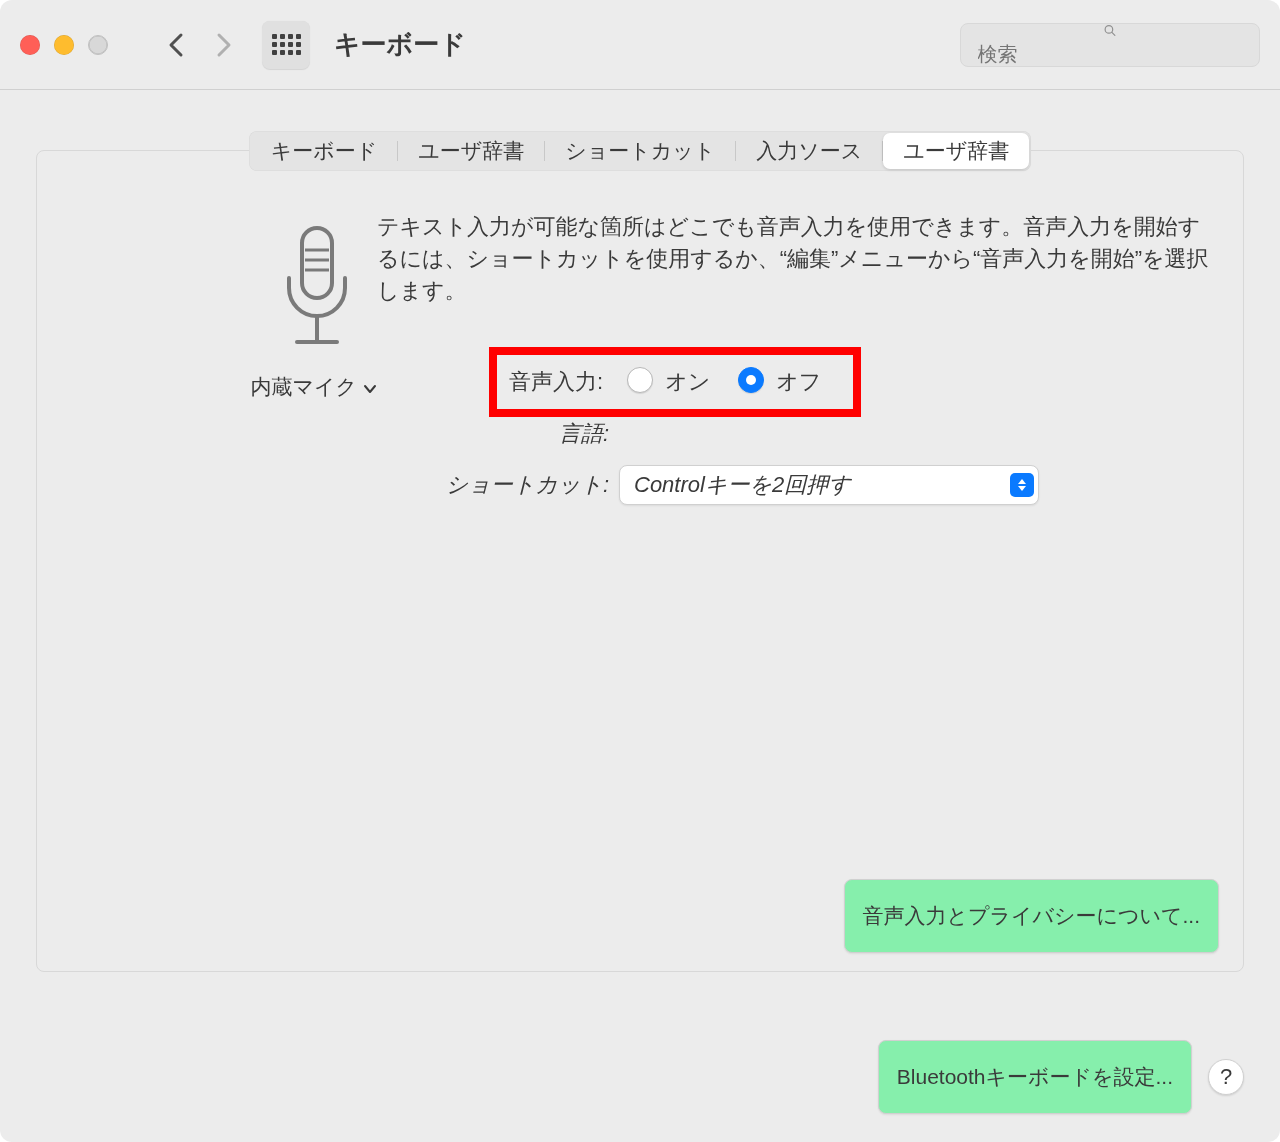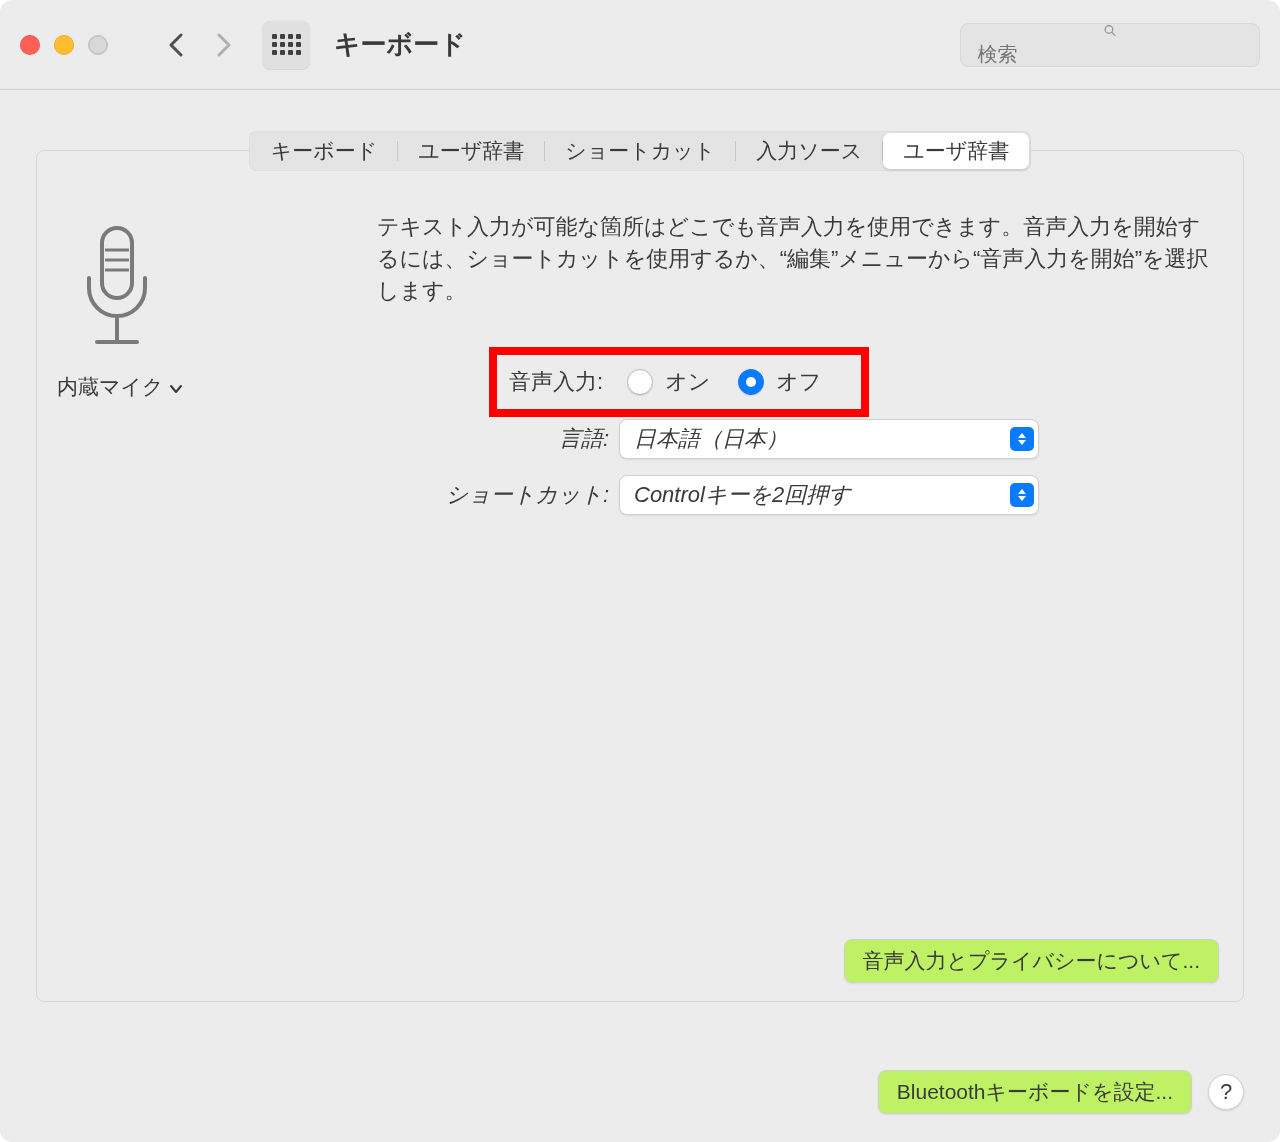--- a/index.html
+++ b/index.html
@@ -153,21 +153,21 @@
   }
   
   .panel-body {
     display: flex;
     padding: 20px 30px 20px 20px;
   }
   .mic-col {
     width: 320px;
     display: flex;
     flex-direction: column;
-    align-items: flex-start;
+    align-items: flex-end;
     padding-top: 6px;
   }
   .mic-icon-wrap {
     width: 120px; height: 150px;
     display: flex; align-items: center; justify-content: center;
   }
   .mic-label-row {
     display: flex;
     align-items: center;
     gap: 6px;
@@ -192,23 +192,23 @@
   }
   .form-label {
     width: 242px;
     text-align: right;
     font-size: 22px;
     color: #3a3a3a;
     padding-right: 10px;
   }
   .highlight-box {
     border: 8px solid #ff0000;
-    padding: 12px 32px 12px 12px;
+    padding: 12px 24px 12px 12px;
     display: inline-flex;
-    align-items: center;
+    align-items: flex-start;
     gap: 10px;
     margin-left: -16px;
     margin-bottom: 8px;
     position: relative;
     z-index: 2;
   }
   .highlight-box .form-label {
     width: auto;
     padding-right: 4px;
   }
@@ -287,24 +287,24 @@
     bottom: 18px;
   }
   .footer-bar {
     display: flex;
     align-items: center;
     justify-content: flex-end;
     gap: 16px;
     padding: 24px 36px 28px 36px;
   }
   .pill-button {
-    background: #bef264;
+    background: #86efac;
     border: 0.5px solid #d0d0d0;
     border-radius: 8px;
-    padding: 7px 18px;
+    padding: 22px 18px;
     font-size: 21px;
     color: #3a3a3a;
     box-shadow: 0 1px 2px rgba(0,0,0,0.08);
   }
   .help-button {
     width: 36px; height: 36px;
     border-radius: 50%;
     background: #fff;
     border: 0.5px solid #d0d0d0;
     display: flex; align-items: center; justify-content: center;
@@ -412,24 +412,20 @@
               <span class="form-label">音声入力:</span>
               <input type="radio" name="dict" class="radio" style="">
               <span class="radio-label">オン</span>
               <input type="radio" name="dict" class="radio" checked="" style="">
               <span class="radio-label">オフ</span>
             </div>
           </div>
 
           <div class="form-row" style="margin-top:-6px;">
             <div class="form-label">言語:</div>
-            <div class="select">
-              <span class="select-text">日本語（日本）</span>
-              <span class="select-caret"></span>
-            </div>
           </div>
 
           <div class="form-row">
             <div class="form-label">ショートカット:</div>
             <div class="select">
               <span class="select-text">Controlキーを2回押す</span>
               <span class="select-caret"></span>
             </div>
           </div>
         </div>

